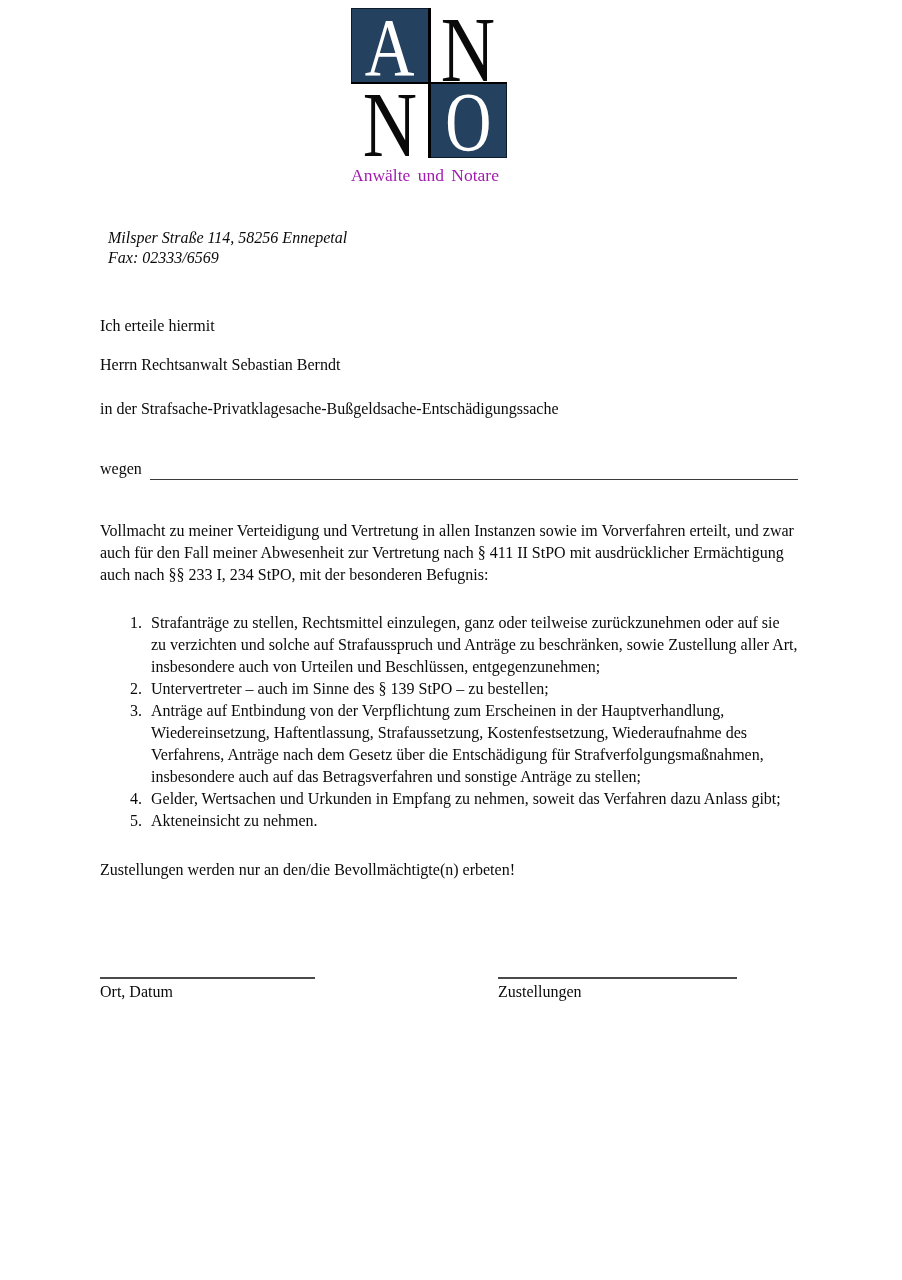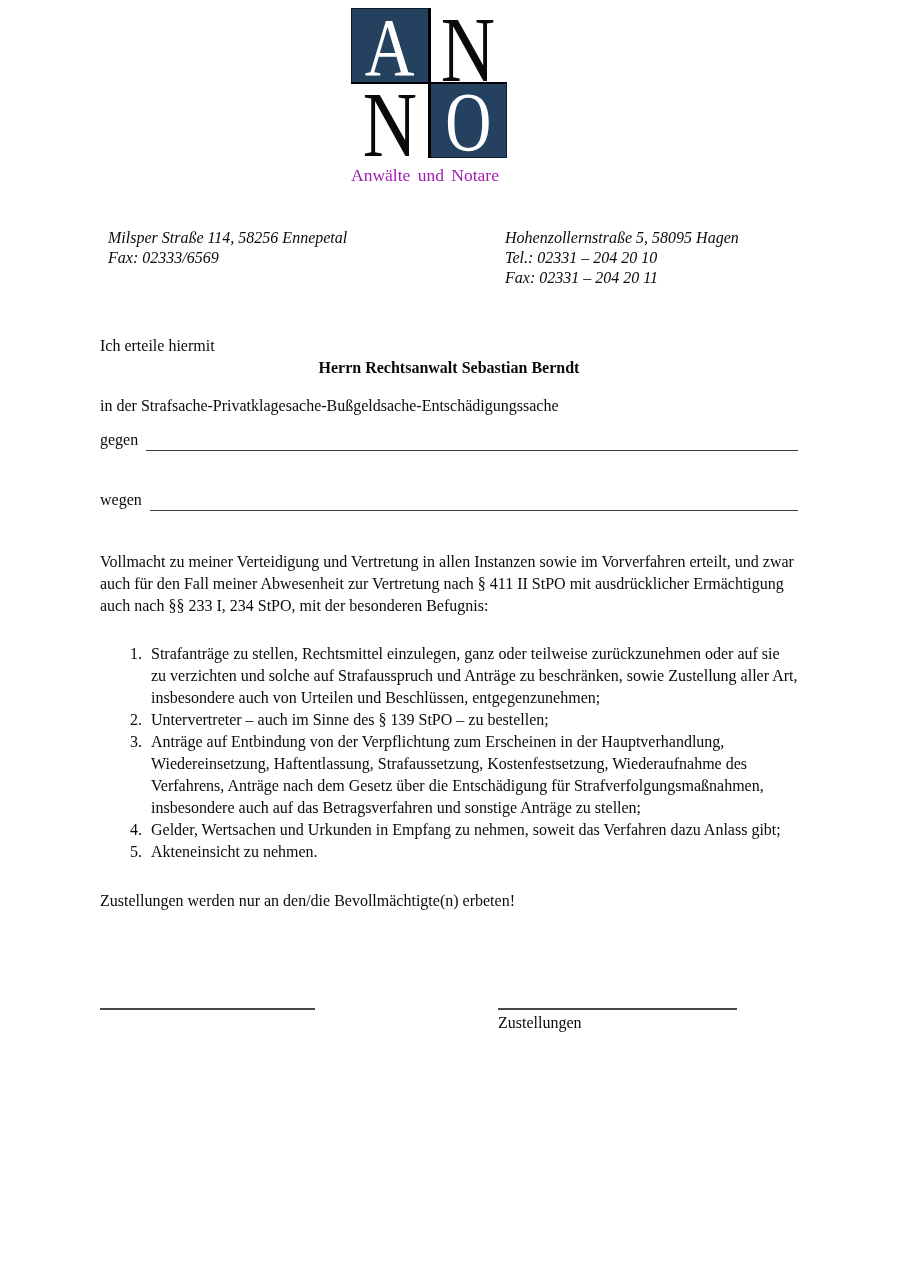--- a/index.html
+++ b/index.html
@@ -66,31 +66,31 @@
     color: #a21caf;
   }
 
   
   .contact-row { display: flex; margin-top: 42px; line-height: 20px; font-style: italic; }
   .contact-col.left { width: 405px; padding-left: 8px; box-sizing: border-box; }
   .contact-col.right { flex: 1; }
 
   
   .grant-line { margin-top: 47px; }
-  .attorney-line { font-weight: bold; text-align: center; }
+  .attorney-line { margin-top: 17px; font-weight: normal; }
 
   .doc-title {
     margin-top: 30px;
     text-align: center;
     font-weight: bold;
     font-size: 21px;
     line-height: 26px;
   }
 
-  .case-line { margin-top: 16px; }
+  .case-line { margin-top: 22px; }
 
   
   .field-row { display: flex; margin-top: 12px; height: 22px; }
   .field-row.wegen { margin-top: 38px; justify-content: flex-end; }
   .field-label { flex: none; }
   .blank-line {
     flex: 1;
     margin-left: 8px;
     border-bottom: 1.5px solid #3a3a3a;
   }
@@ -135,57 +135,49 @@
       <div class="logo-hline"></div>
     </div>
     <div class="logo-tagline">Anwälte und Notare</div>
   </div>
 
   <div class="contact-row">
     <div class="contact-col left">
       <div>Milsper Straße 114, 58256 Ennepetal</div>
       <div>Fax: 02333/6569</div>
     </div>
-    <div class="contact-col right">
-      <div>Hohenzollernstraße 5, 58095 Hagen</div>
-      <div>Tel.: 02331 – 204 20 10</div>
-      <div>Fax: 02331 – 204 20 11</div>
-    </div>
   </div>
 
   <div class="grant-line">Ich erteile hiermit</div>
   <div class="attorney-line">Herrn Rechtsanwalt Sebastian Berndt</div>
 
 
   <div class="case-line">in der Strafsache-Privatklagesache-Bußgeldsache-Entschädigungssache</div>
 
-  <div class="field-row gegen">
-    <span class="field-label">gegen</span>
-    <span class="blank-line"></span>
-  </div>
   <div class="field-row wegen">
     <span class="field-label">wegen</span>
     <span class="blank-line"></span>
   </div>
 
   <div class="auth-paragraph">Vollmacht zu meiner Verteidigung und Vertretung in allen Instanzen sowie im Vorverfahren erteilt, und zwar auch für den Fall meiner Abwesenheit zur Vertretung nach § 411 II StPO mit ausdrücklicher Ermächtigung auch nach §§ 233 I, 234 StPO, mit der besonderen Befugnis:</div>
 
   <ol class="powers-list">
     <li>Strafanträge zu stellen, Rechtsmittel einzulegen, ganz oder teilweise zurückzunehmen oder auf sie zu verzichten und solche auf Strafausspruch und Anträge zu beschränken, sowie Zustel­lung aller Art, insbesondere auch von Urteilen und Beschlüssen, entgegenzunehmen;</li>
     <li>Untervertreter – auch im Sinne des § 139 StPO – zu bestellen;</li>
     <li>Anträge auf Entbindung von der Verpflichtung zum Erscheinen in der Hauptverhandlung, Wiedereinsetzung, Haftentlassung, Strafaussetzung, Kostenfestsetzung, Wiederaufnahme des Verfahrens, Anträge nach dem Gesetz über die Entschädigung für Strafverfolgungsmaßnah­men, insbesondere auch auf das Betragsverfahren und sonstige Anträge zu stellen;</li>
     <li>Gelder, Wertsachen und Urkunden in Empfang zu nehmen, soweit das Verfahren dazu Anlass gibt;</li>
     <li>Akteneinsicht zu nehmen.</li>
   </ol>
 
   <div class="service-note">Zustellungen werden nur an den/die Bevollmächtigte(n) erbeten!</div>
 
   <div class="signature-row">
     <div class="sig-col left">
       <div class="sig-line"></div>
+      <div class="sig-label">Ort, Datum</div>
     </div>
     <div class="sig-col right">
       <div class="sig-line"></div>
       <div class="sig-label">Zustellungen</div>
     </div>
   </div>
 
 </div>
 
 </body></html>

